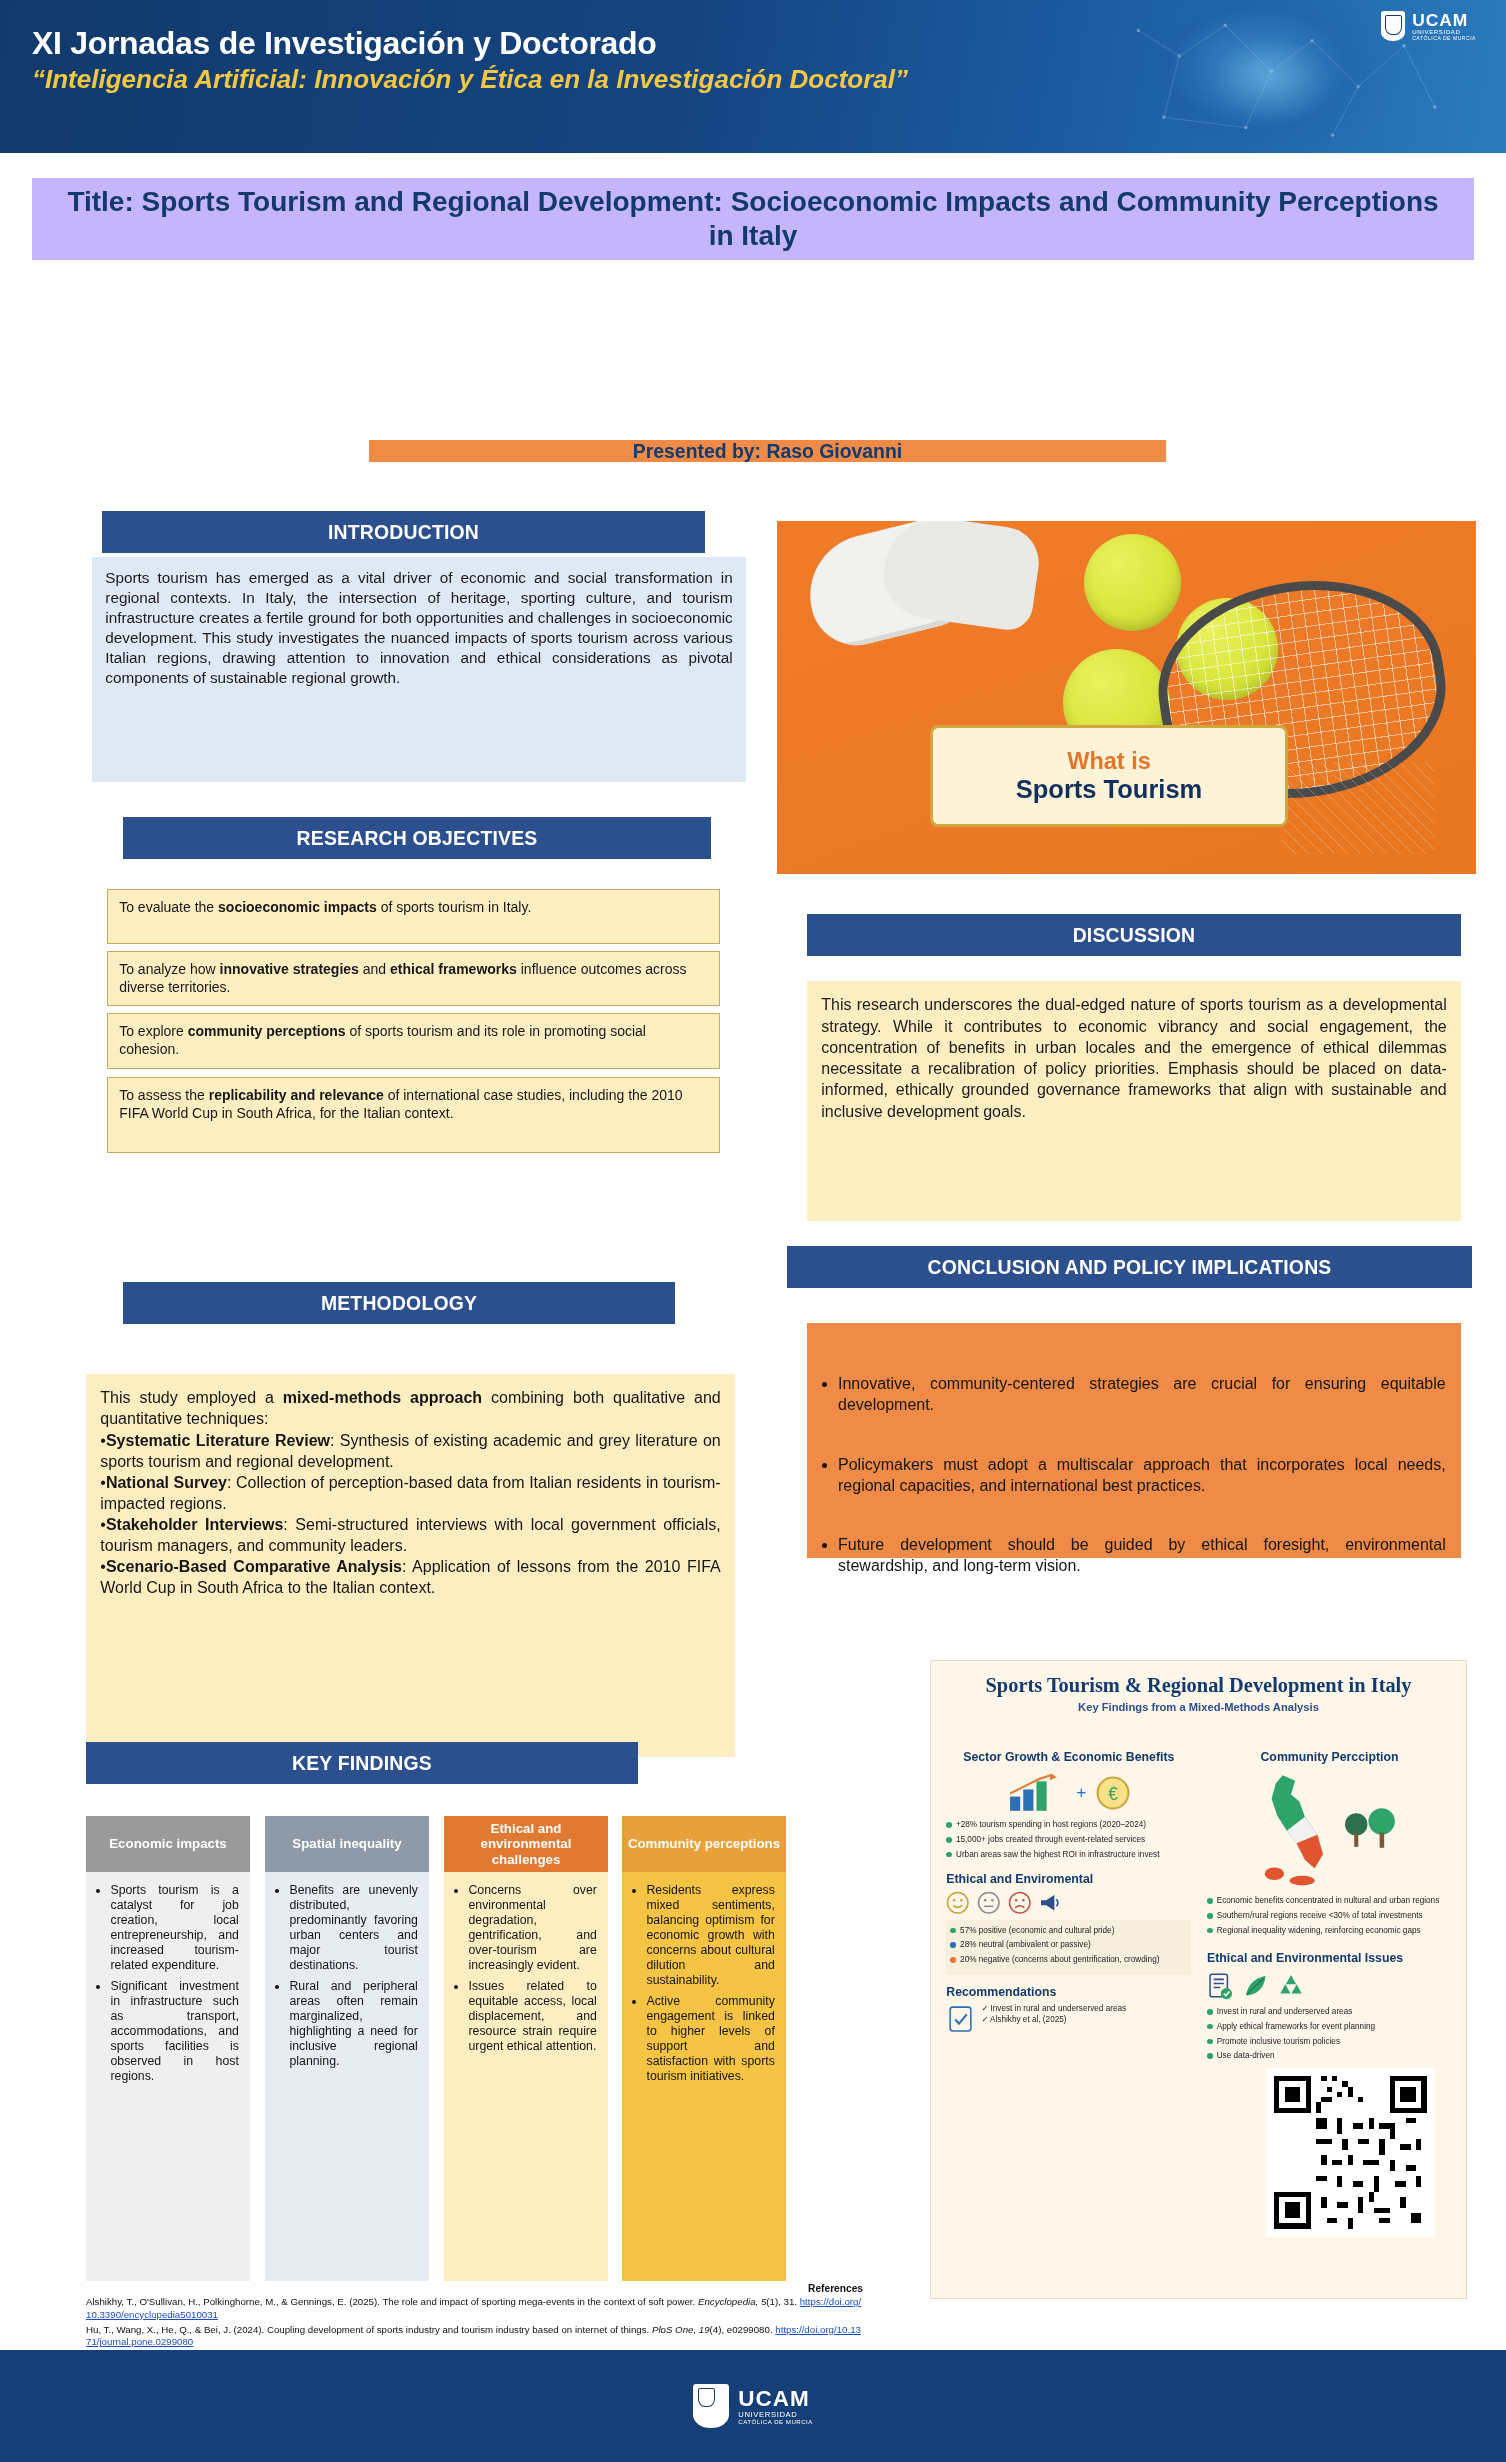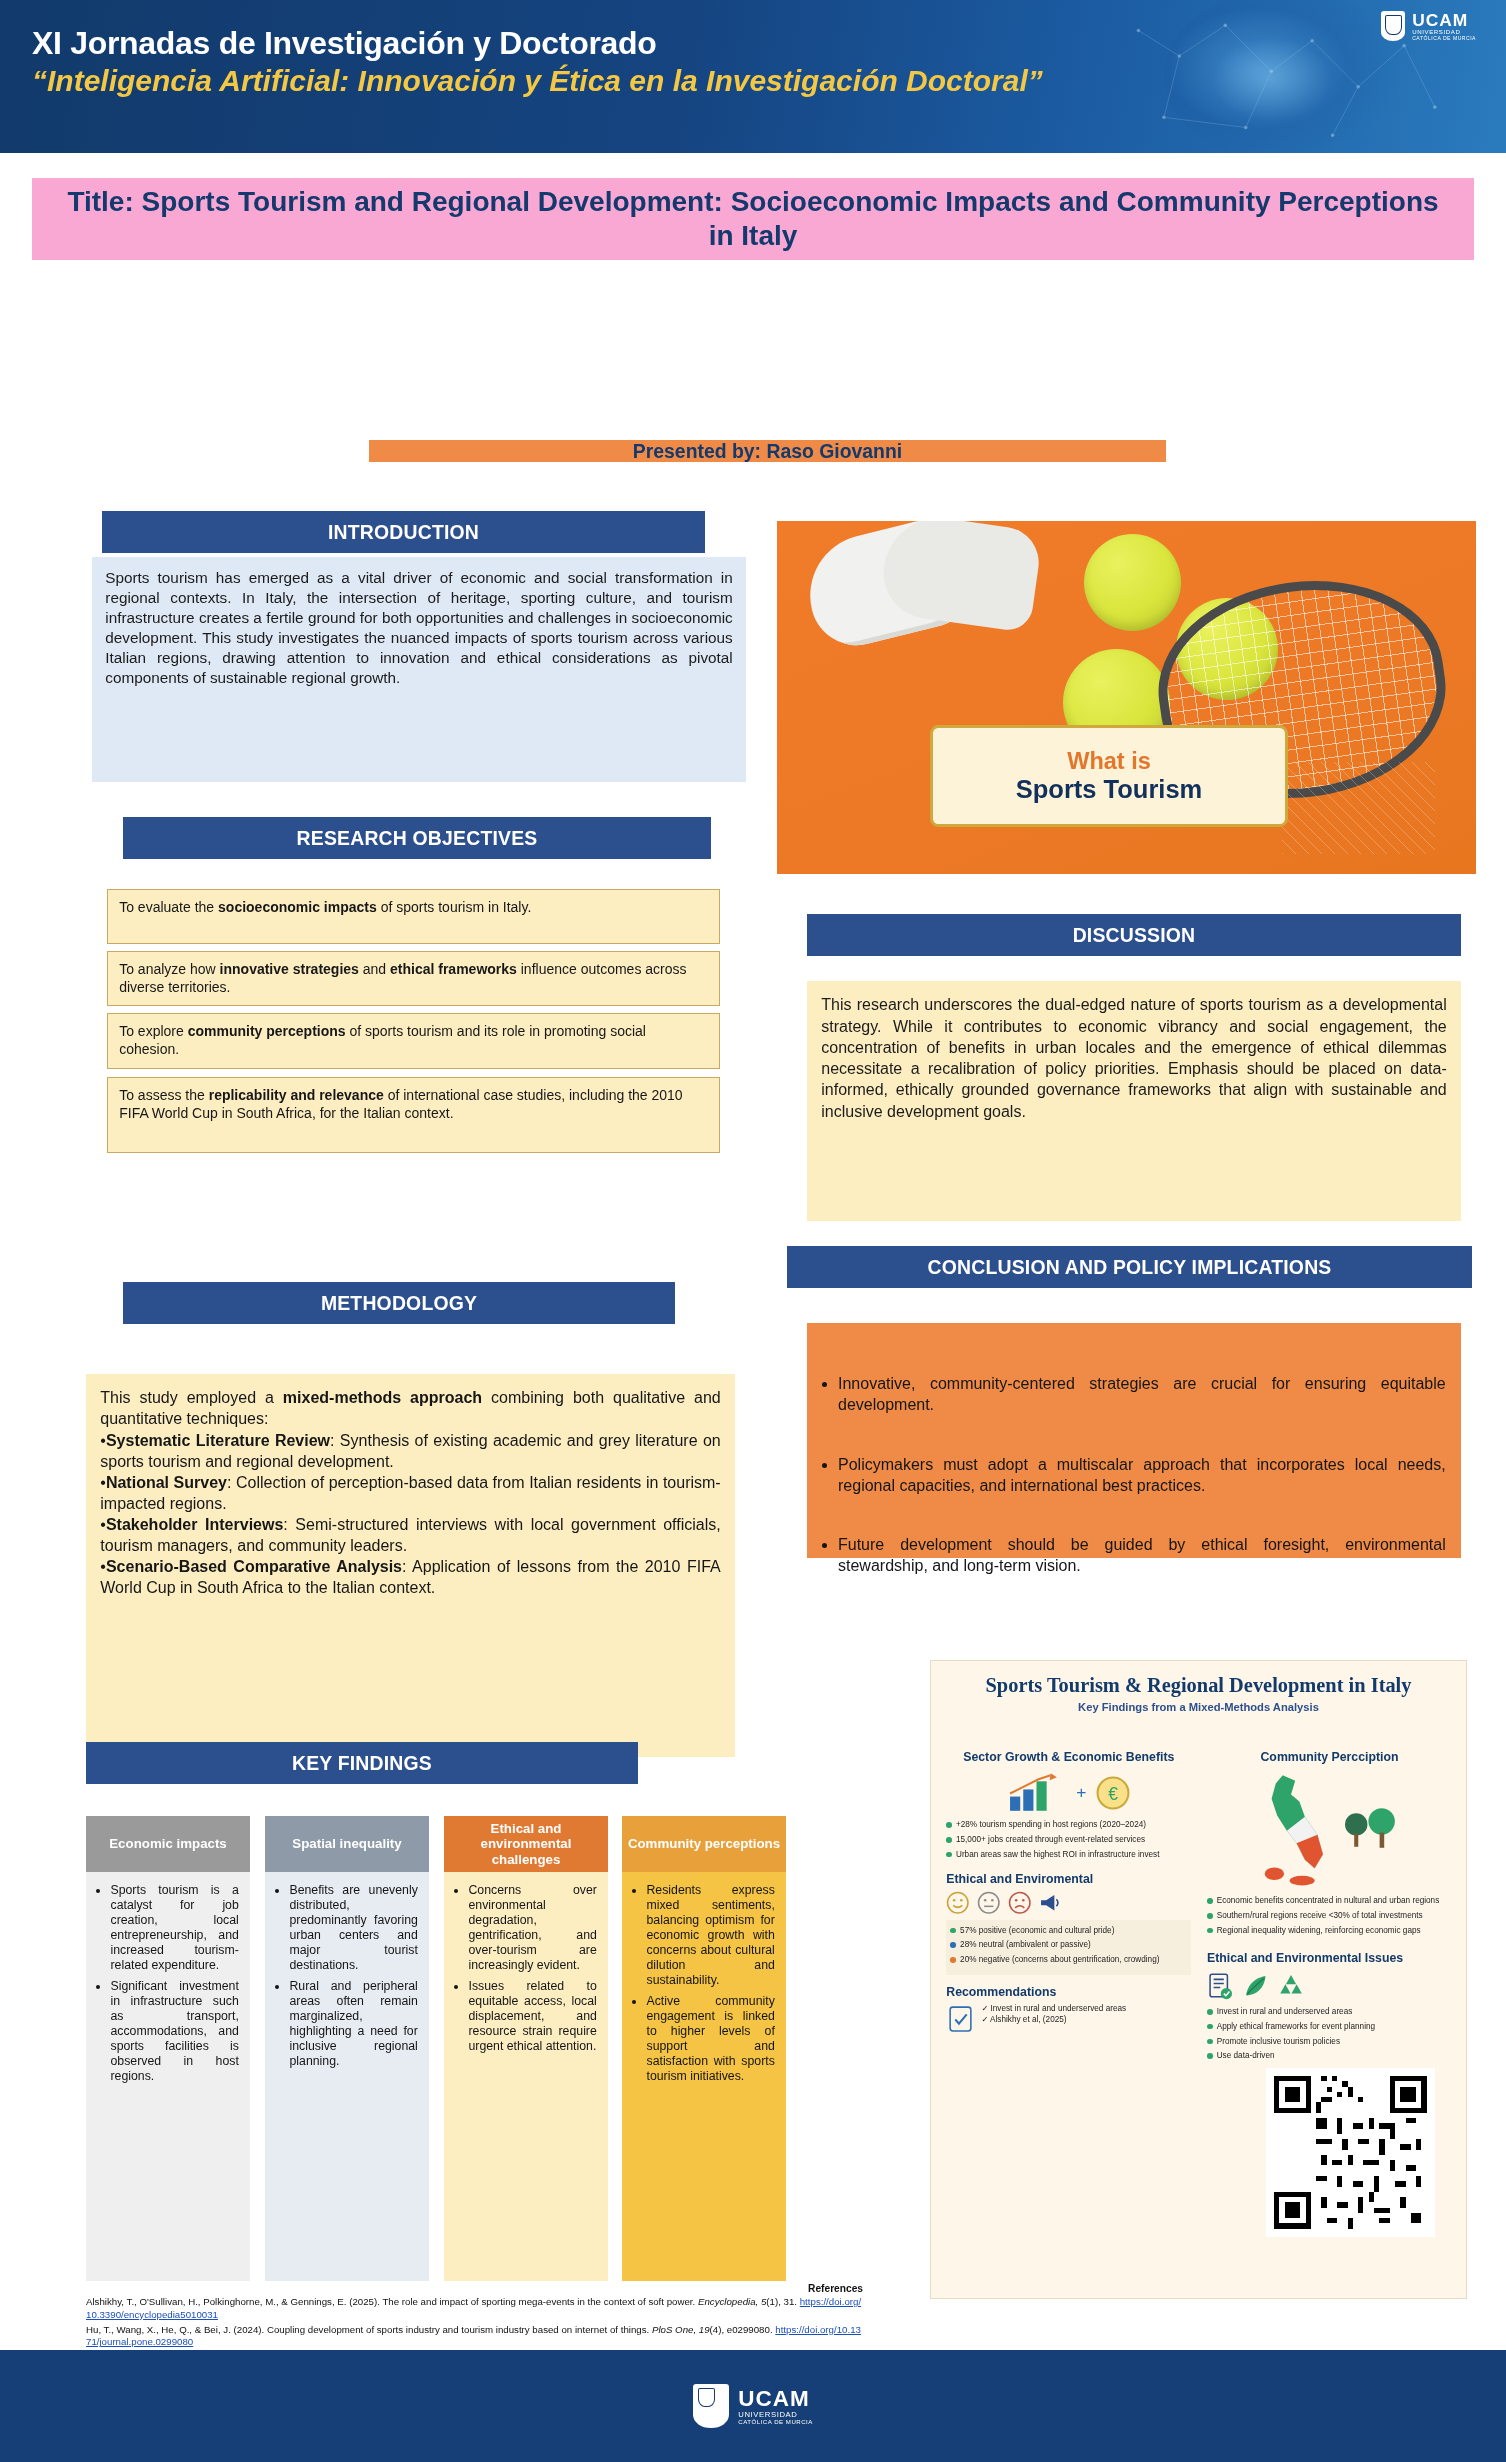--- a/index.html
+++ b/index.html
@@ -32,21 +32,21 @@
   .header-dots{
     position:absolute; right:61px; top:10.2px; width:327px; height:138px;
     opacity:.45;
   }
   .header h1 {
     position:absolute; left:32px; top:24.5px; margin:0;
     font-size: 32px; font-weight: bold; color:#ffffff; letter-spacing:-0.3px;
   }
   .header h2 {
     position:absolute; left:32px; top:64px; margin:0;
-    font-size: 30px; font-weight: bold; color:#f4c842; font-style: italic;
+    font-size: 26px; font-weight: bold; color:#f4c842; font-style: italic;
   }
   .ucam-logo-top{
     position:absolute; right:30px; top:11.2px; display:flex; align-items:center; gap:7.2px;
   }
   .ucam-shield{
     width:24.5px; height:30px; background:#fff; border-radius:3.1px 3.1px 50% 50%/3.1px 3.1px 30% 30%;
     position:relative;
   }
   .ucam-shield:after{
     content:""; position:absolute; left:4.6px; top:4.1px; width:15.3px; height:17.4px;
@@ -58,21 +58,21 @@
   .ucam-text .u3{ font-size:5.1px; letter-spacing:0.5px; }
 
   
   .poster {
     position:absolute; left:0; top:153px; width:1506px; height:2156px; background:#fff;
   }
 
   
   .title-band{
     position:absolute; left:32px; top:24.5px; width:1442px; height:82px;
-    background:#f9a8d4; display:flex; align-items:center; justify-content:center;
+    background:#c4b5fd; display:flex; align-items:center; justify-content:center;
     text-align:center; padding: 0 20.4px;
   }
   .title-band .t{
     font-size:28px; font-weight:bold; color:#13396d; line-height:1.18;
   }
   .presenter{
     position:absolute; left:369px; top:287px; width:797px; height:22px;
     background:#ef8b46; display:flex; align-items:center; justify-content:center;
     color:#13396d; font-size:19.4px; font-weight:bold;
   }

